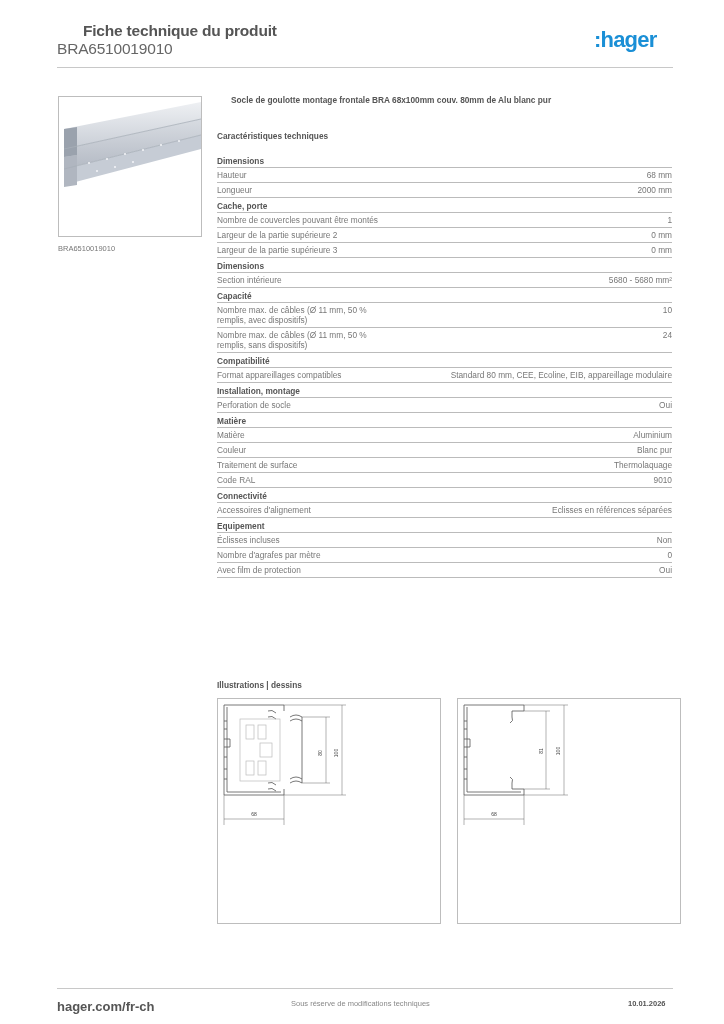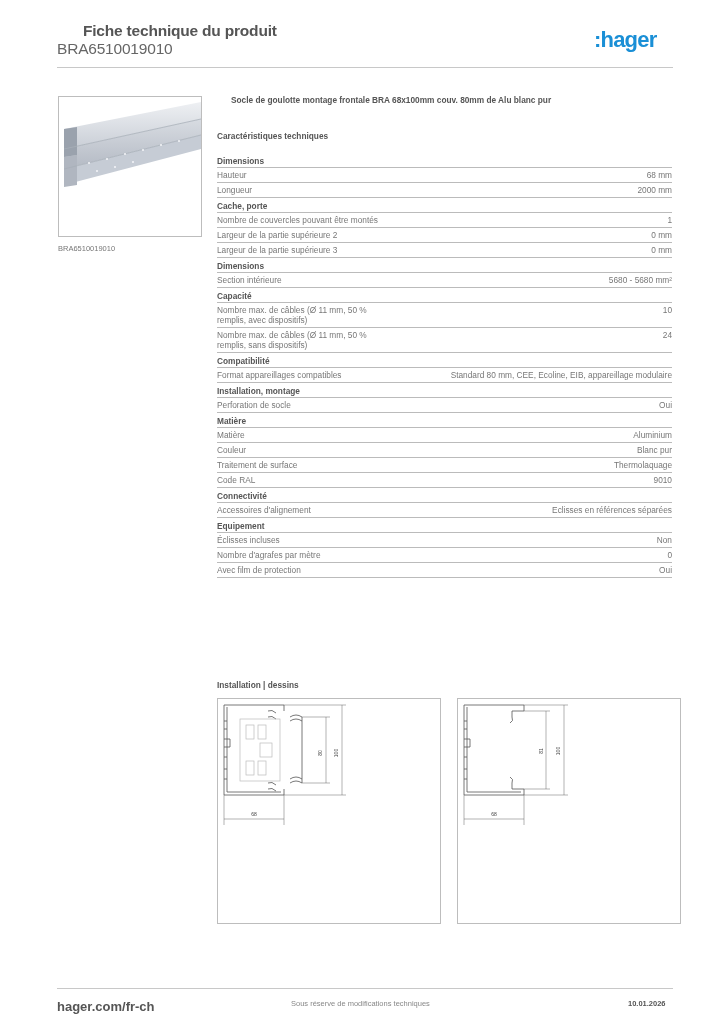--- a/index.html
+++ b/index.html
@@ -226,21 +226,21 @@
         <span class="label">Nombre d'agrafes par mètre</span>
         <span class="value">0</span>
       </div>
     <div class="row">
         <span class="label">Avec film de protection</span>
         <span class="value">Oui</span>
       </div>
   </div>
 </div>
 
-<div class="illus-title">Installation | dessins</div>
+<div class="illus-title">Illustrations | dessins</div>
 
 <div class="drawing left">
   <svg width="222" height="224" viewBox="0 0 222 224">
     <g fill="none" stroke="#555" stroke-width="0.8">
       <path d="M6,6 L6,96 L66,96 L66,90"></path>
       <path d="M9,8 L9,93 L63,93"></path>
       <path d="M6,6 L66,6 L66,12"></path>
       <path d="M6,40 L12,40 L12,48 L6,48"></path>
       <path d="M6,22 L9,22 M6,30 L9,30 M6,58 L9,58 M6,70 L9,70 M6,80 L9,80"></path>
       <path d="M50,12 Q54,10 58,14 M50,18 Q54,16 58,20"></path>

